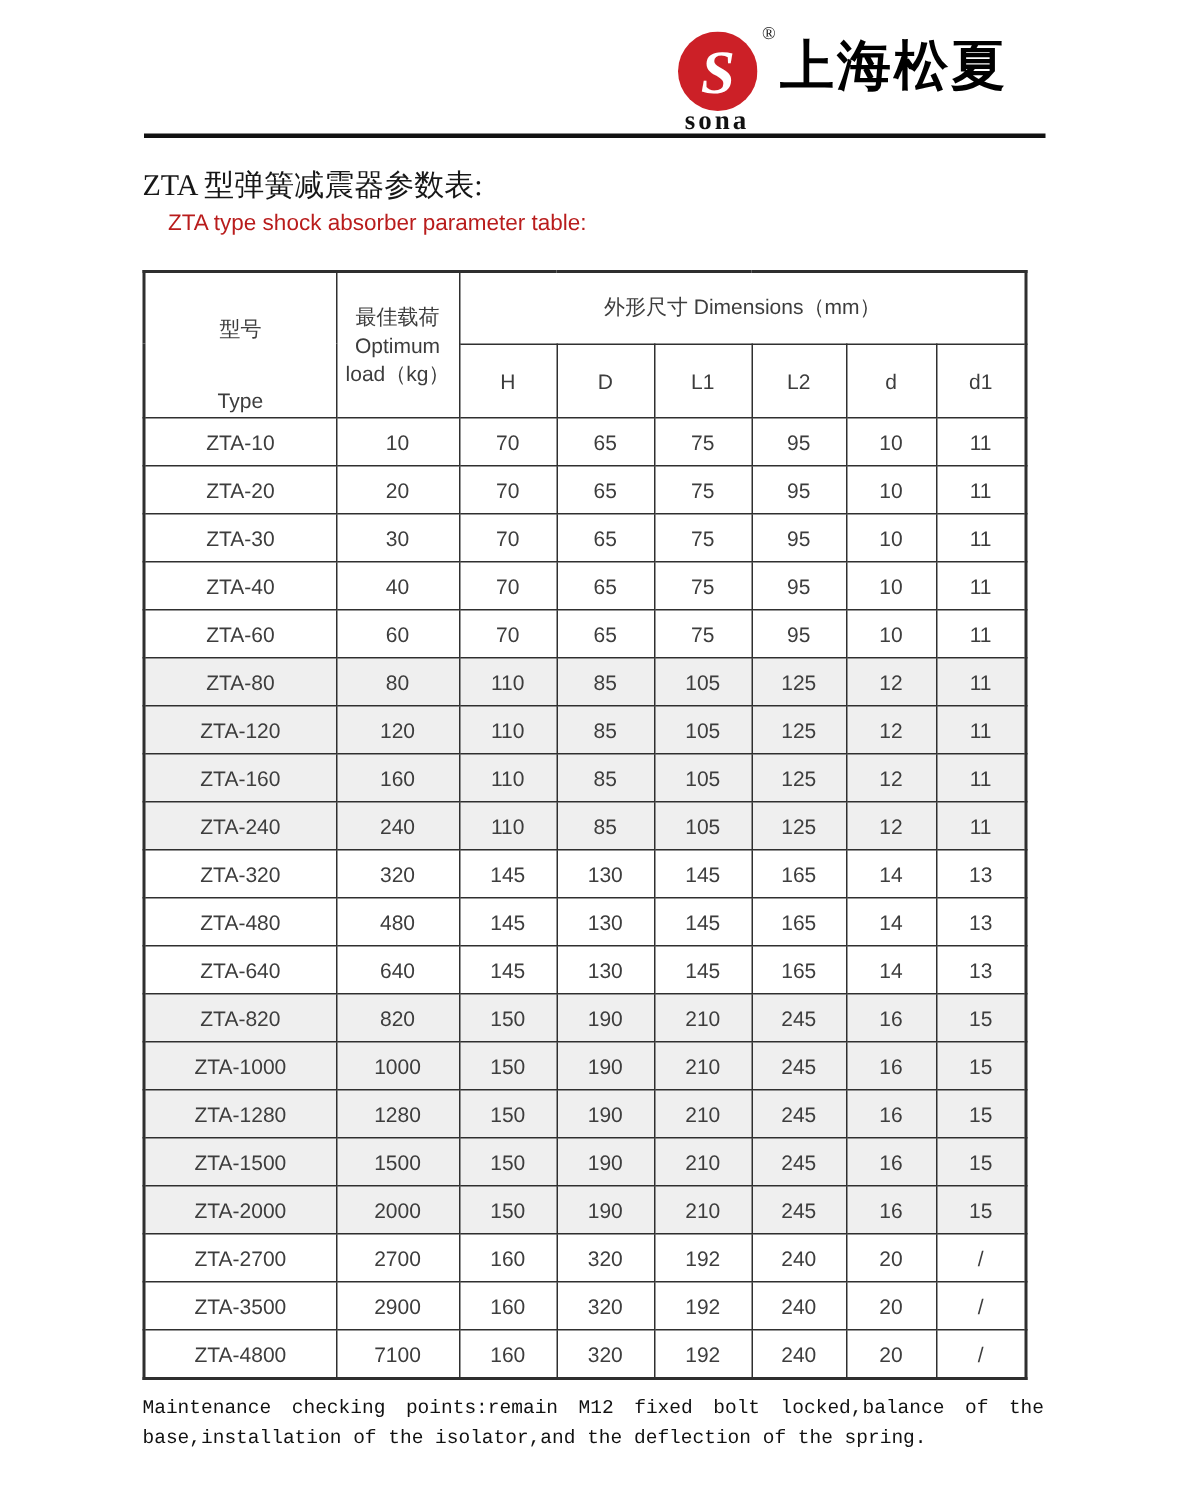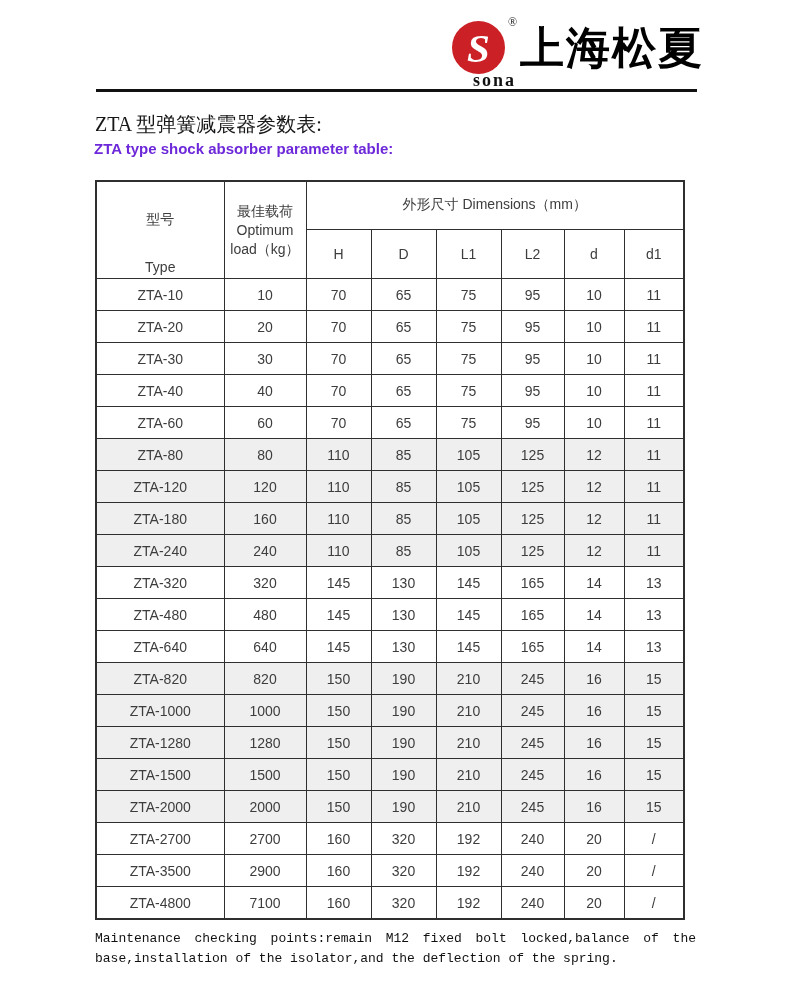--- a/index.html
+++ b/index.html
@@ -16,45 +16,45 @@
     position: absolute; left: 452px; top: 21px;
     width: 53px; height: 53px;
   }
   .reg-mark {
     position: absolute; left: 508px; top: 15px;
     font-size: 12px; color: #222;
     font-family: "Liberation Serif", serif;
   }
   .brand-name {
     position: absolute; left: 440px; top: 70px; width: 76px;
-    text-align: right;
+    text-align: center;
     font-family: "Liberation Serif", serif;
     font-weight: bold; font-size: 18px; letter-spacing: 2px;
     color: #111;
   }
   .company-name {
     position: absolute; left: 520px; top: 26px;
-    font-size: 44px; font-weight: 900; color: #000;
+    font-size: 36px; font-weight: 900; color: #000;
     letter-spacing: 2px; line-height: 1;
     font-family: "Liberation Sans", sans-serif;
   }
   .header-rule {
     position: absolute; left: 96px; top: 89px;
     width: 601px; height: 3px; background: #111;
   }
 
   
   .title-zh {
     position: absolute; left: 95px; top: 114px;
     font-family: "Liberation Serif", serif;
     font-size: 20px; color: #171717; line-height: 20px;
   }
   .title-en {
-    position: absolute; left: 94px; top: 139px;
-    font-size: 15px; font-weight: bold; color: #6d28d9; line-height: 20px;
+    position: absolute; left: 112px; top: 139px;
+    font-size: 15px; font-weight: normal; color: #b91c1c; line-height: 20px;
   }
 
   
   table.param {
     position: absolute; left: 95px; top: 180px;
     width: 589px;
     border-collapse: collapse;
     table-layout: fixed;
     font-size: 14px; color: #3d3d3d;
   }
@@ -210,21 +210,21 @@
           <td>ZTA-120</td>
           <td>120</td>
           <td>110</td>
           <td>85</td>
           <td>105</td>
           <td>125</td>
           <td>12</td>
           <td>11</td>
         </tr>
         <tr class="shaded">
-          <td>ZTA-180</td>
+          <td>ZTA-160</td>
           <td>160</td>
           <td>110</td>
           <td>85</td>
           <td>105</td>
           <td>125</td>
           <td>12</td>
           <td>11</td>
         </tr>
         <tr class="shaded">
           <td>ZTA-240</td>

